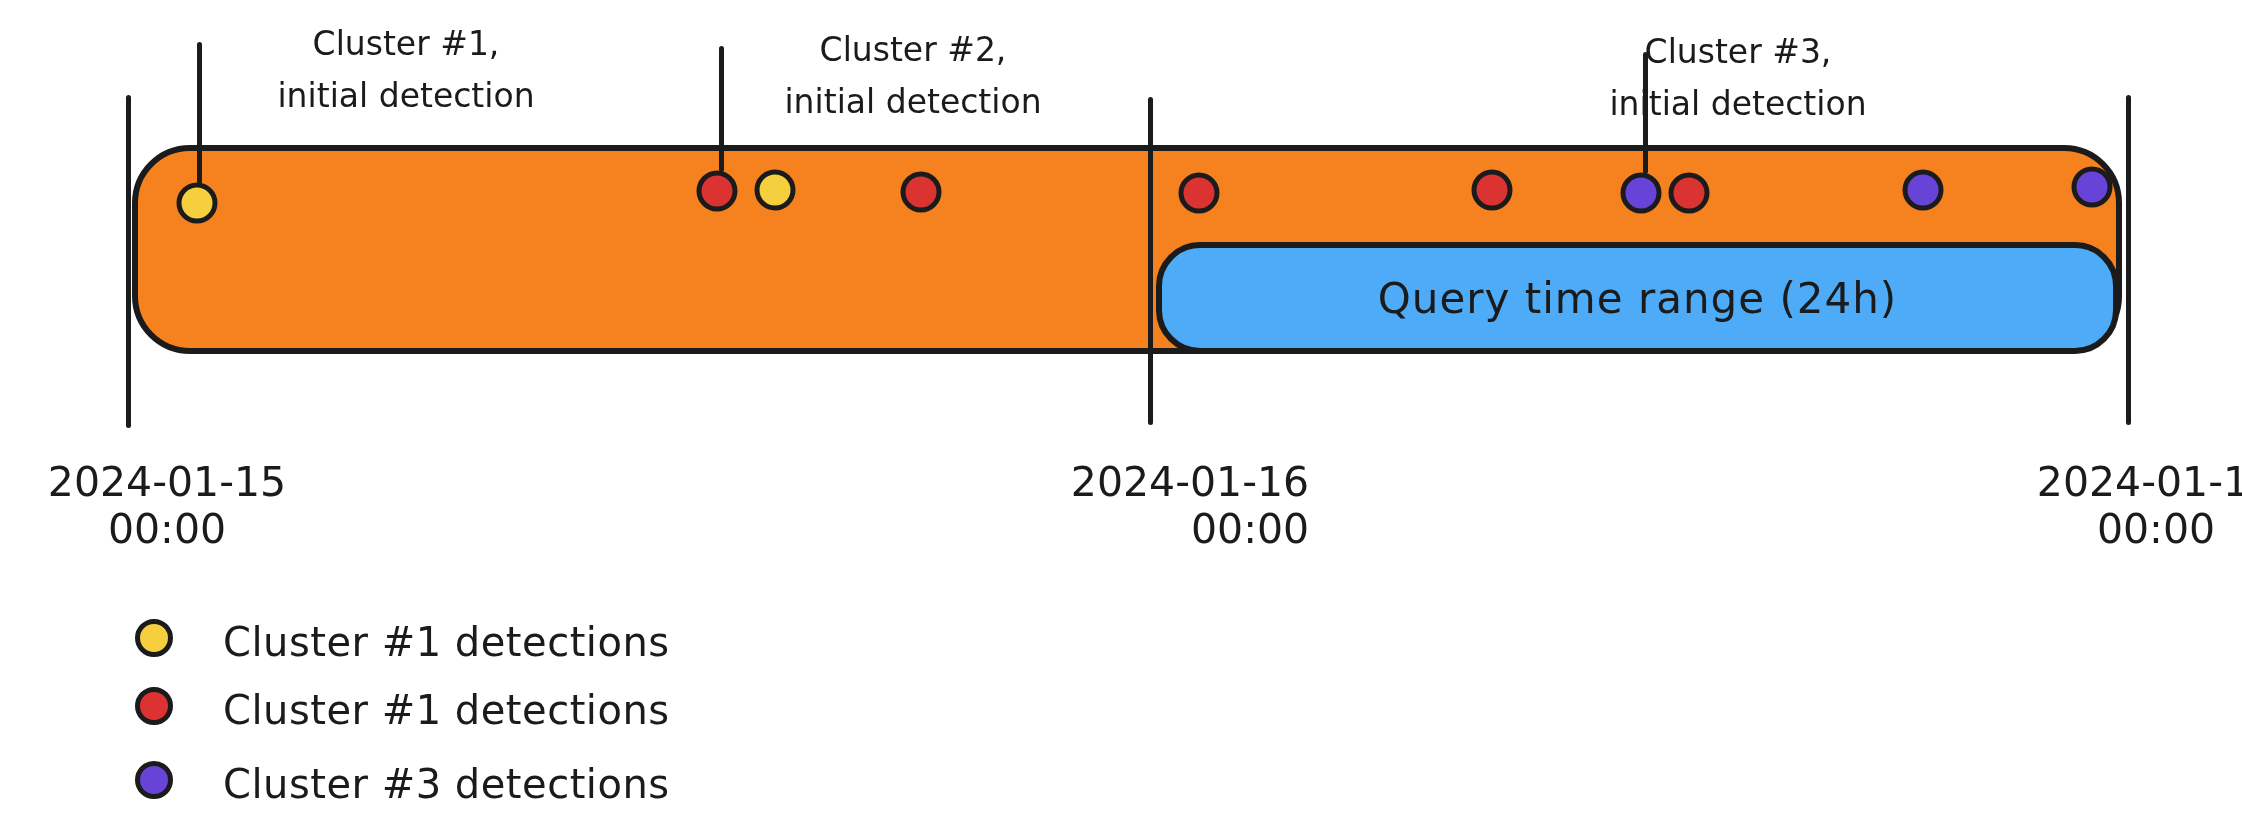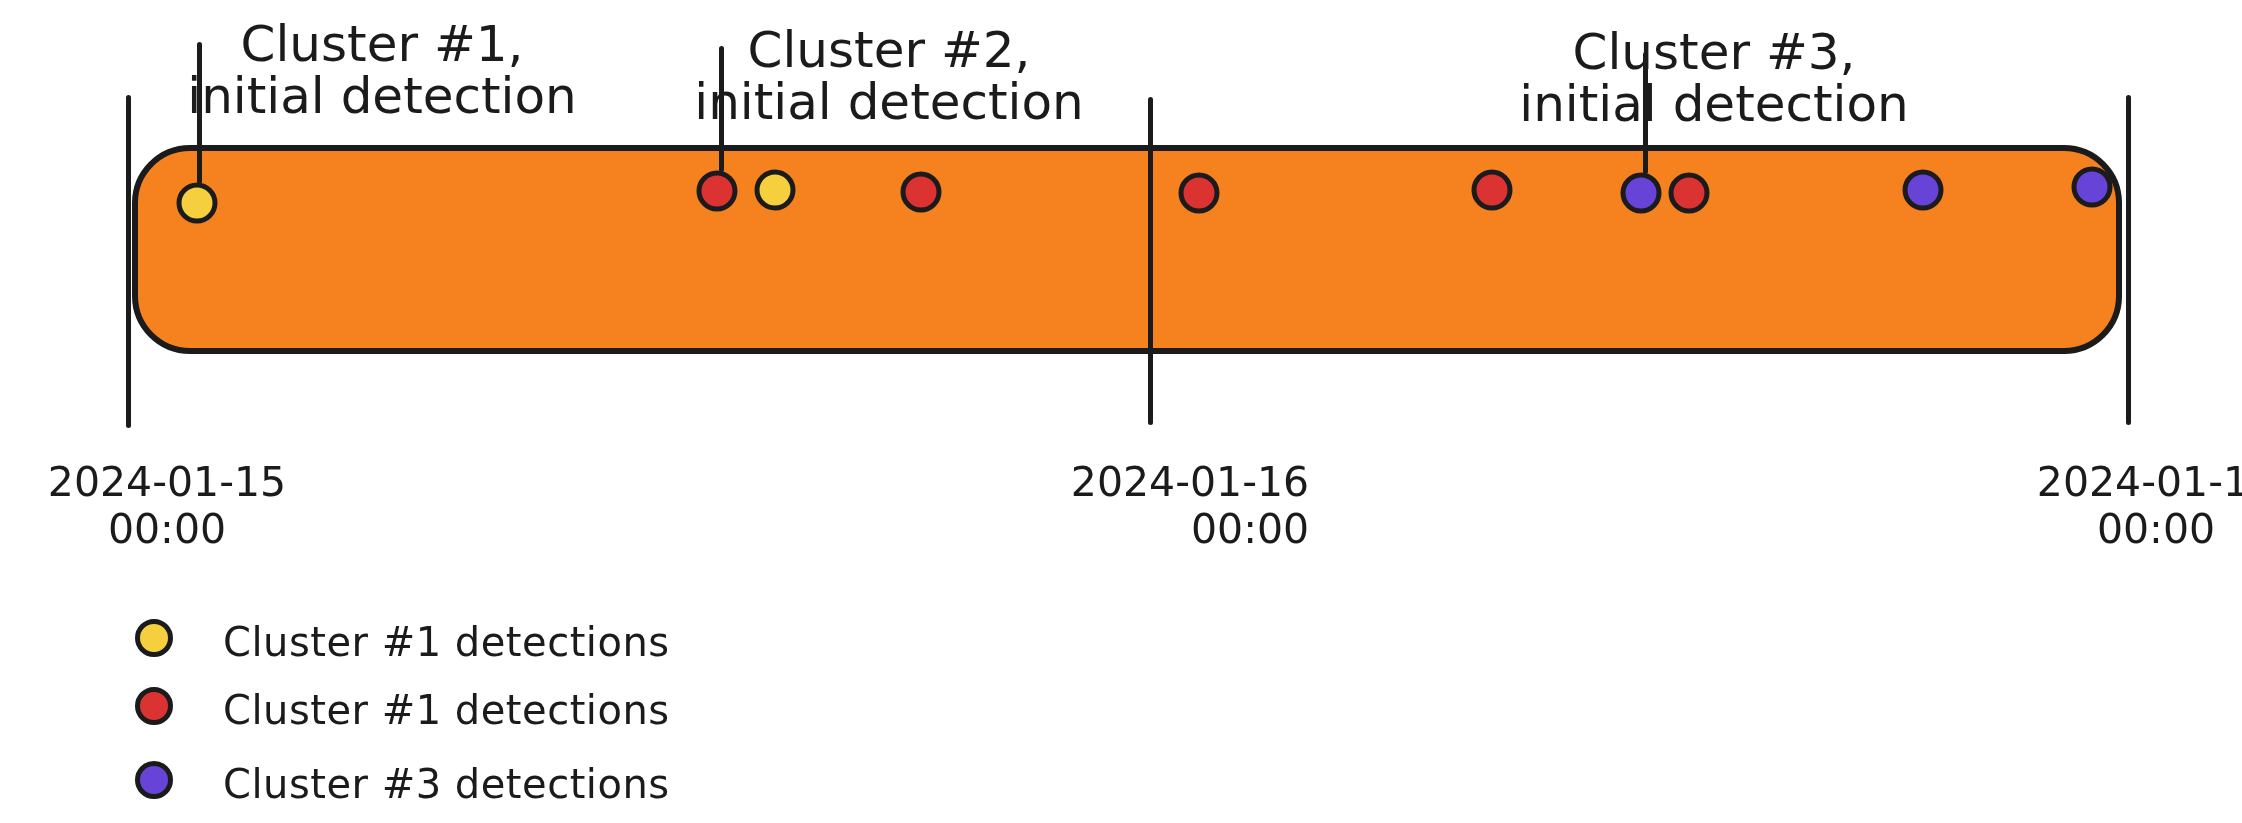--- a/index.html
+++ b/index.html
@@ -51,24 +51,25 @@
     position: absolute;
     width: 5px;
     background: #1b1b1b;
     border-radius: 3px;
     z-index: 7;
   }
   .annotation {
     position: absolute;
     transform: translateX(-50%);
     text-align: center;
-    font-size: 50px;
+    font-size: 33px;
     line-height: 52px;
     white-space: pre;
     z-index: 7;
+    margin-left: 24px;
   }
   .dot {
     position: absolute;
     width: 41px;
     height: 41px;
     box-sizing: border-box;
     border: 5px solid #1b1b1b;
     border-radius: 50%;
     transform: translate(-50%, -50%);
     z-index: 8;
@@ -93,20 +94,23 @@
     letter-spacing: 0.5px;
     white-space: nowrap;
   }
 </style>
 </head>
 <body>
 
 <div class="canvas">
   <div class="bar bar-orange" id="detection-window-bar" style="left: 132px; top: 145px; width: 1990px; height: 209px; background: rgb(245, 130, 30);"></div>
 
+  <div class="bar bar-blue" id="query-range-bar" style="left: 1156px; top: 242px; width: 963px; height: 112px; background: rgb(77, 171, 247);">
+    <span class="bar-label">Query time range (24h)</span>
+  </div>
 
   <div id="ticks-layer">
       <div class="tick" style="left: 126px; top: 95px; height: 333px;"></div>
       <div class="tick-label" style="left: 127px; top: 459px;">2024-01-15
 00:00</div>
       <div class="tick" style="left: 1148px; top: 97px; height: 328px;"></div>
       <div class="tick-label" style="left: 1150px; top: 459px; text-align: right;">2024-01-16
 00:00</div>
       <div class="tick" style="left: 2126px; top: 95px; height: 330px;"></div>
       <div class="tick-label" style="left: 2116px; top: 459px;">2024-01-17

